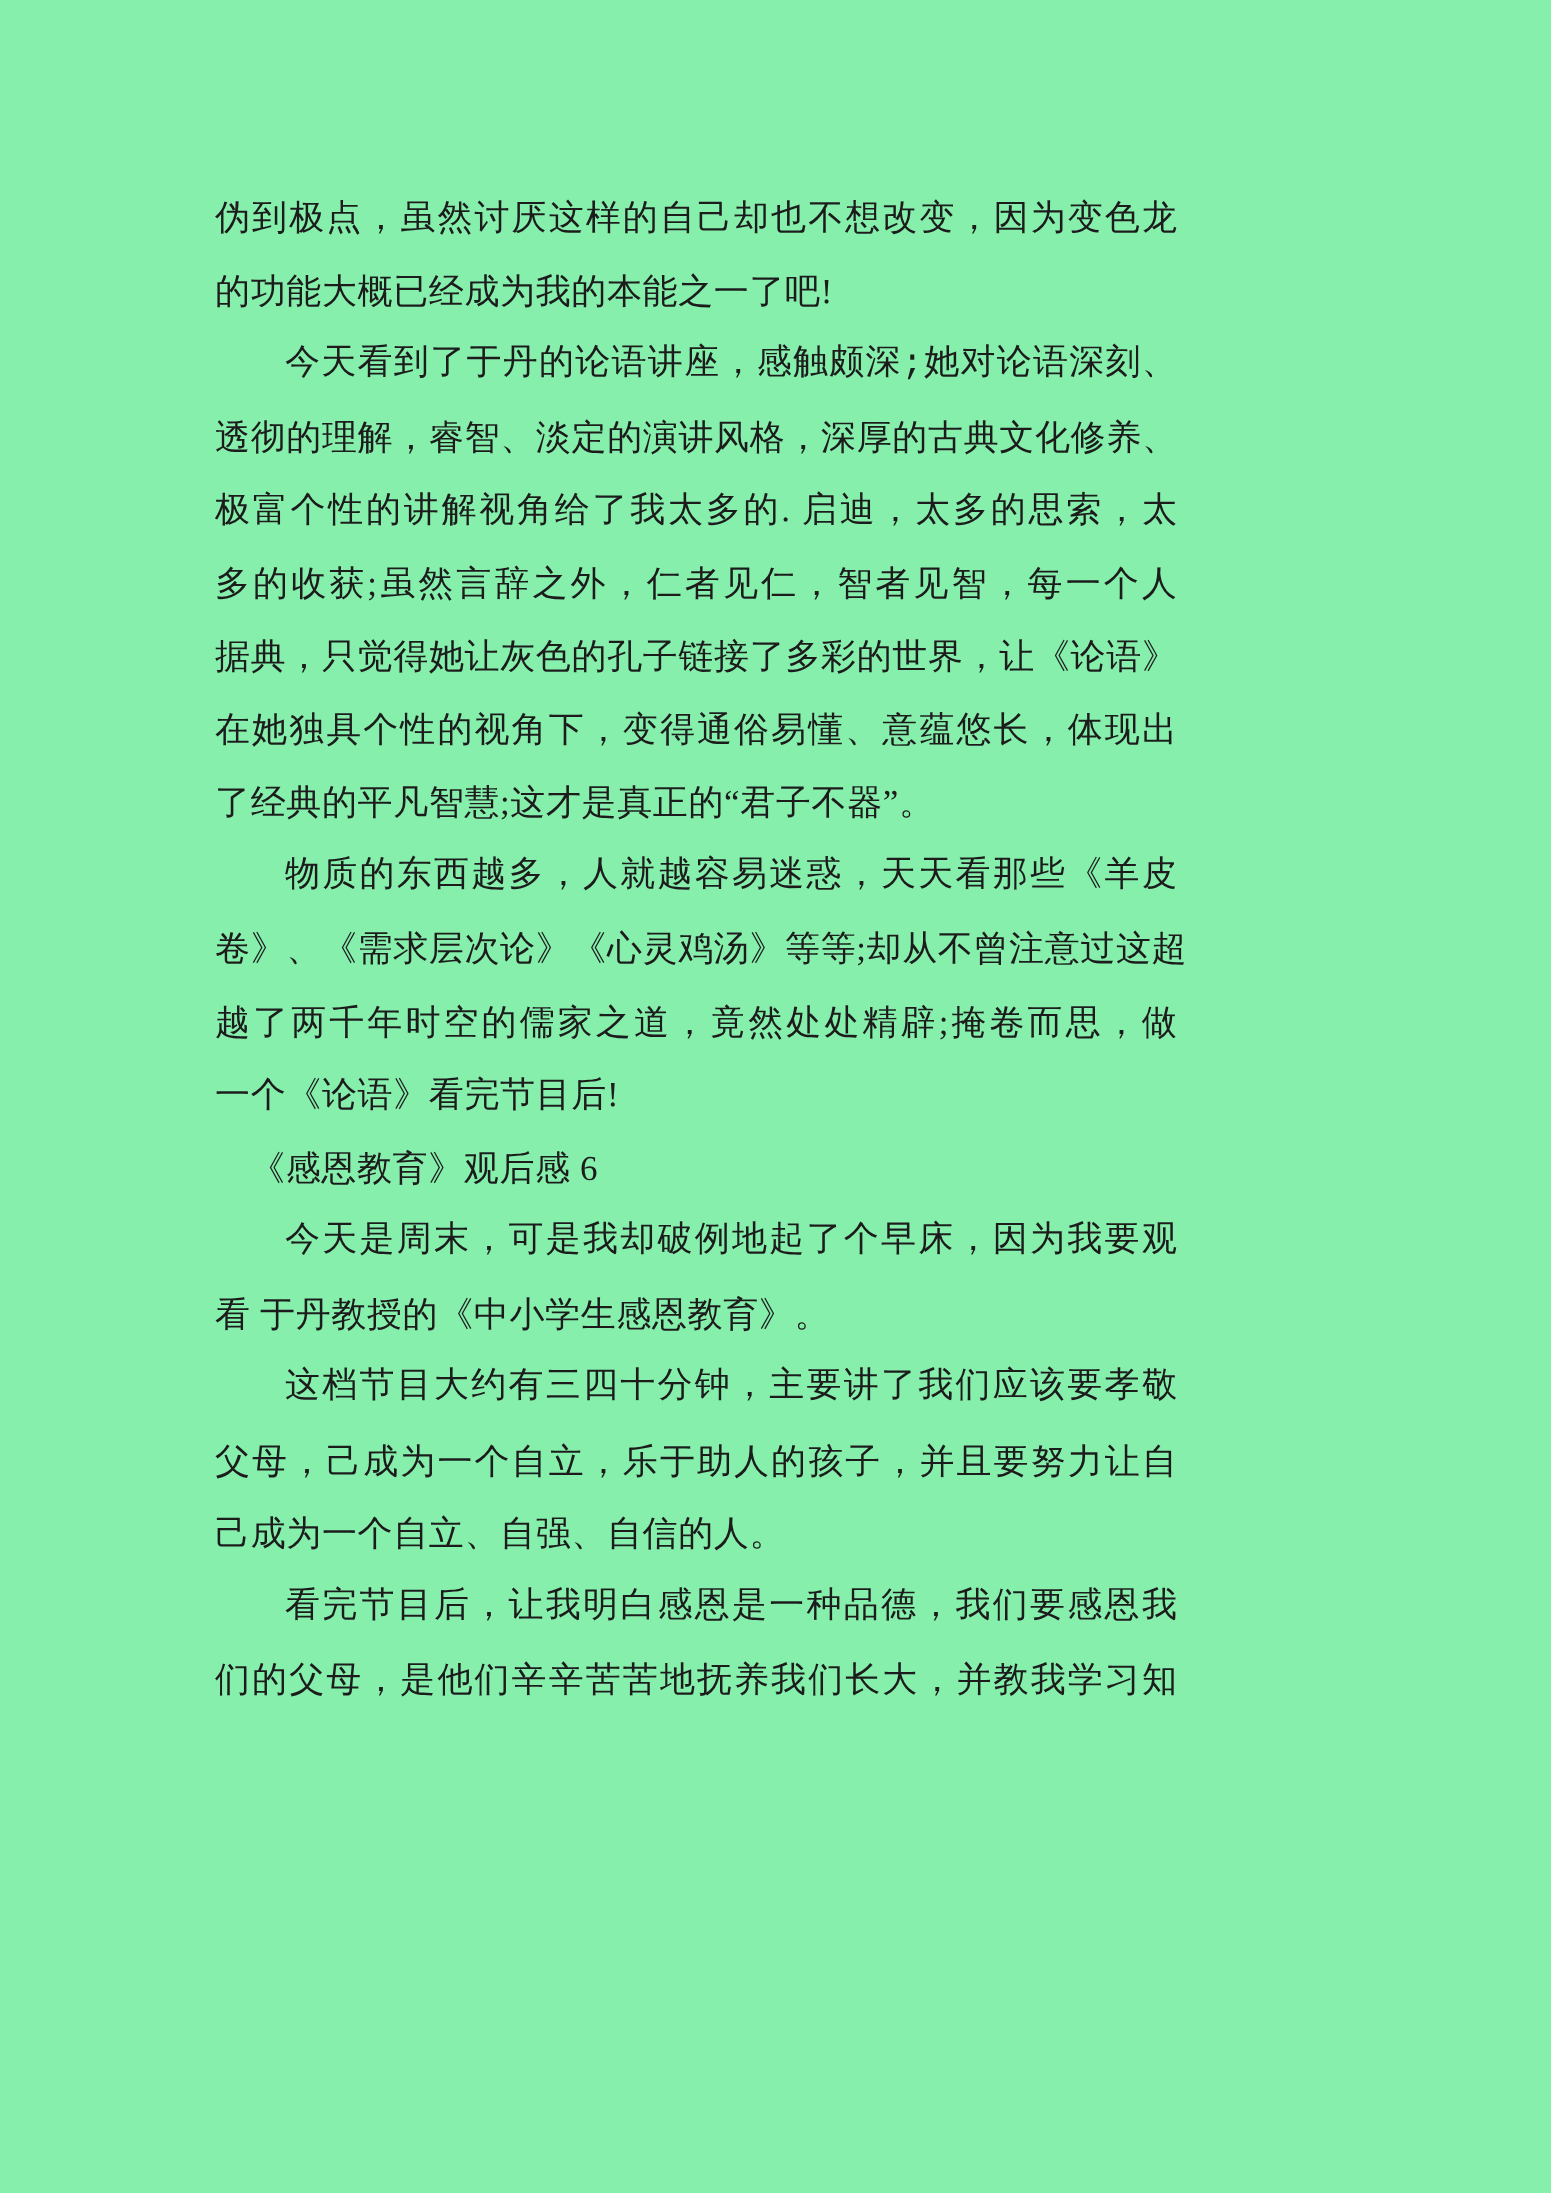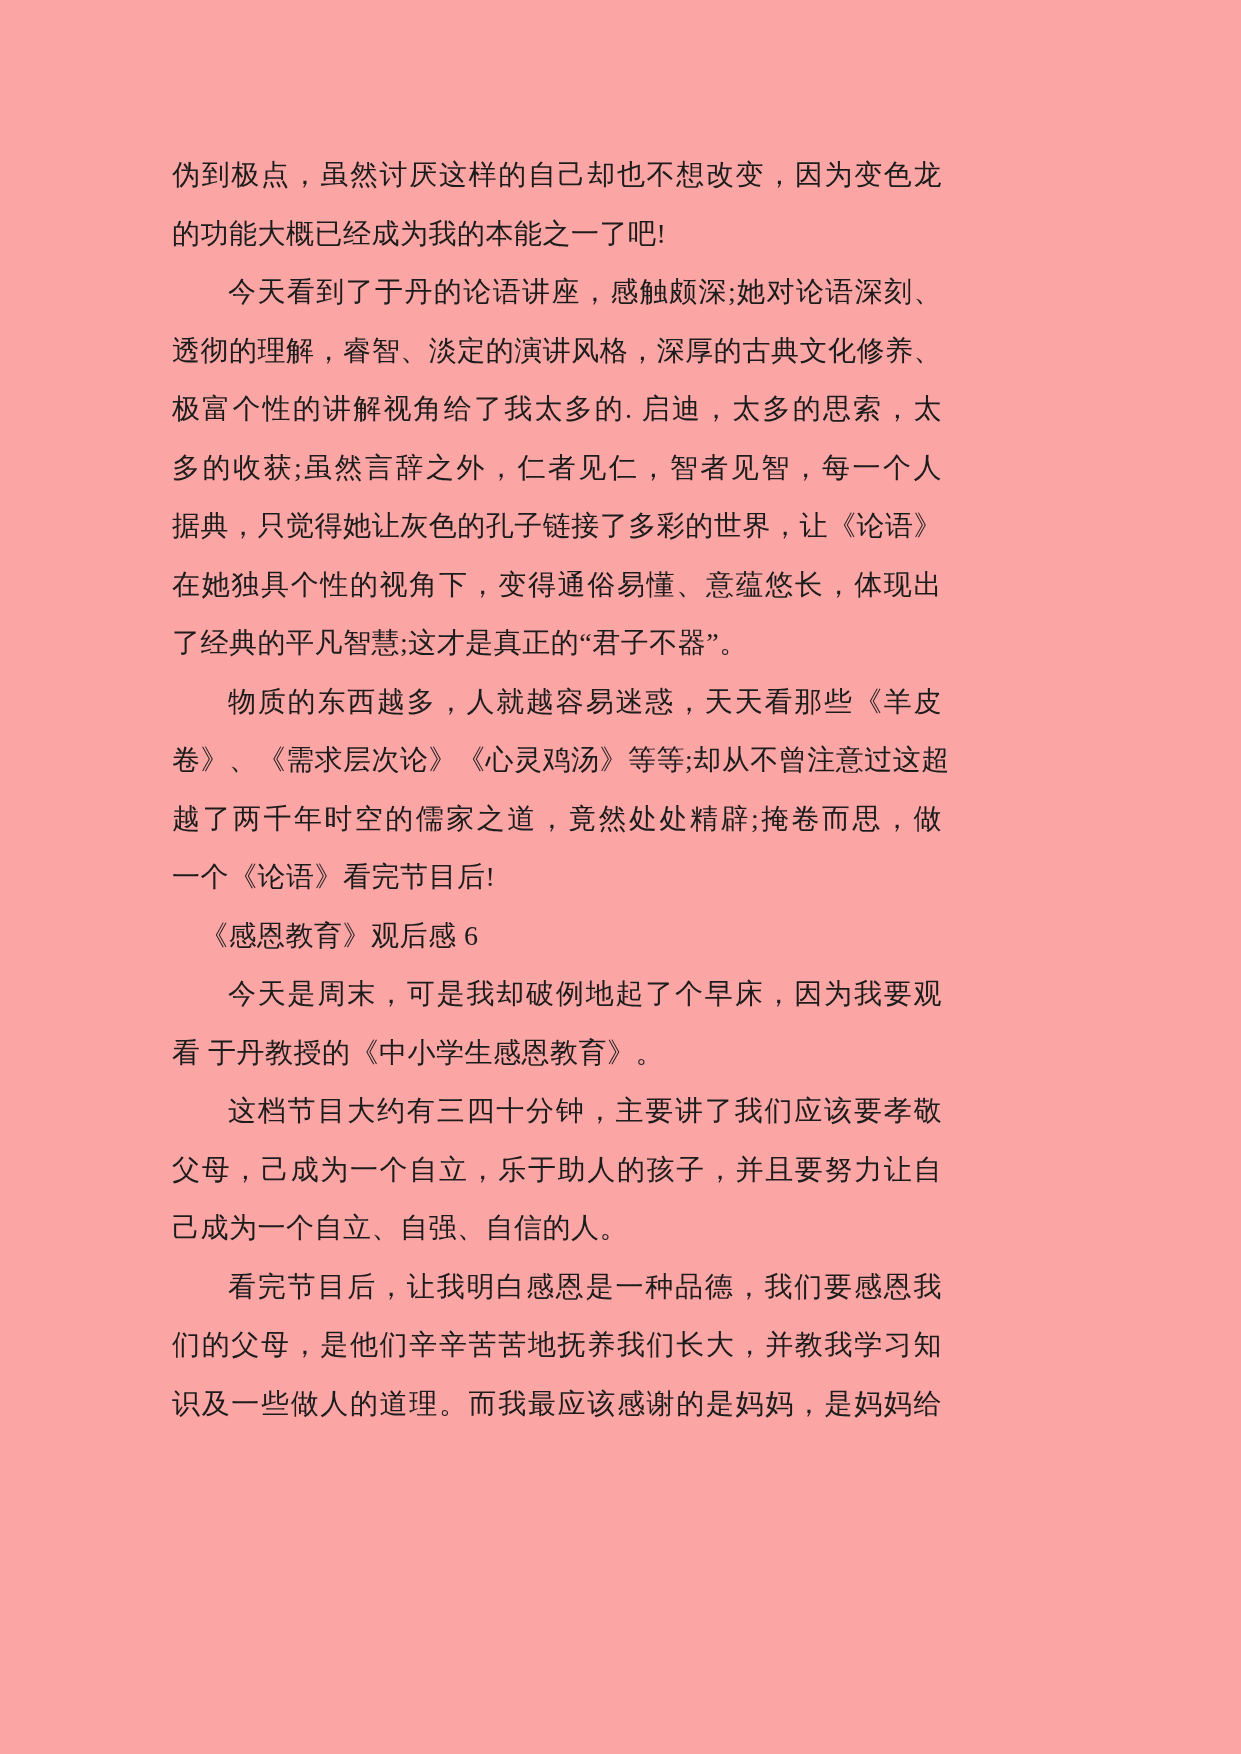--- a/index.html
+++ b/index.html
@@ -4,21 +4,21 @@
 <style>
   html, body {
     margin: 0;
     padding: 0;
     background: #ffffff;
   }
   .page {
     position: relative;
     width: 1241px;
     height: 1754px;
-    background: #fca5a5;
+    background: #86efac;
     overflow: hidden;
     font-family: "Liberation Serif", "DejaVu Serif", serif;
   }
   .text-area {
     position: absolute;
     left: 172px;
     top: 146px;
     width: 770px;
     color: #1c1c1c;
     font-size: 28px;
@@ -28,20 +28,21 @@
     line-height: 58.5px;
     white-space: nowrap;
     letter-spacing: 0.5px;
   }
   .line.full {
     text-align: justify;
     text-align-last: justify;
   }
   .line.indent {
     text-indent: 2em;
+    font-family: Liberation Mono, monospace;
   }
   .line.heading {
     text-align: left;
     margin-left: 28px;
   }
 </style>
 </head>
 <body>
 
 <div class="page">
@@ -60,15 +61,14 @@
       <div class="line full">越了两千年时空的儒家之道，竟然处处精辟;掩卷而思，做</div>
       <div class="line">一个《论语》看完节目后!</div>
       <div class="line heading">《感恩教育》观后感 6</div>
       <div class="line full indent">今天是周末，可是我却破例地起了个早床，因为我要观</div>
       <div class="line">看 于丹教授的《中小学生感恩教育》。</div>
       <div class="line full indent">这档节目大约有三四十分钟，主要讲了我们应该要孝敬</div>
       <div class="line full">父母，己成为一个自立，乐于助人的孩子，并且要努力让自</div>
       <div class="line">己成为一个自立、自强、自信的人。</div>
       <div class="line full indent">看完节目后，让我明白感恩是一种品德，我们要感恩我</div>
       <div class="line full">们的父母，是他们辛辛苦苦地抚养我们长大，并教我学习知</div>
-      <div class="line full">识及一些做人的道理。而我最应该感谢的是妈妈，是妈妈给</div>
     </div>
 </div>
 
 </body></html>

